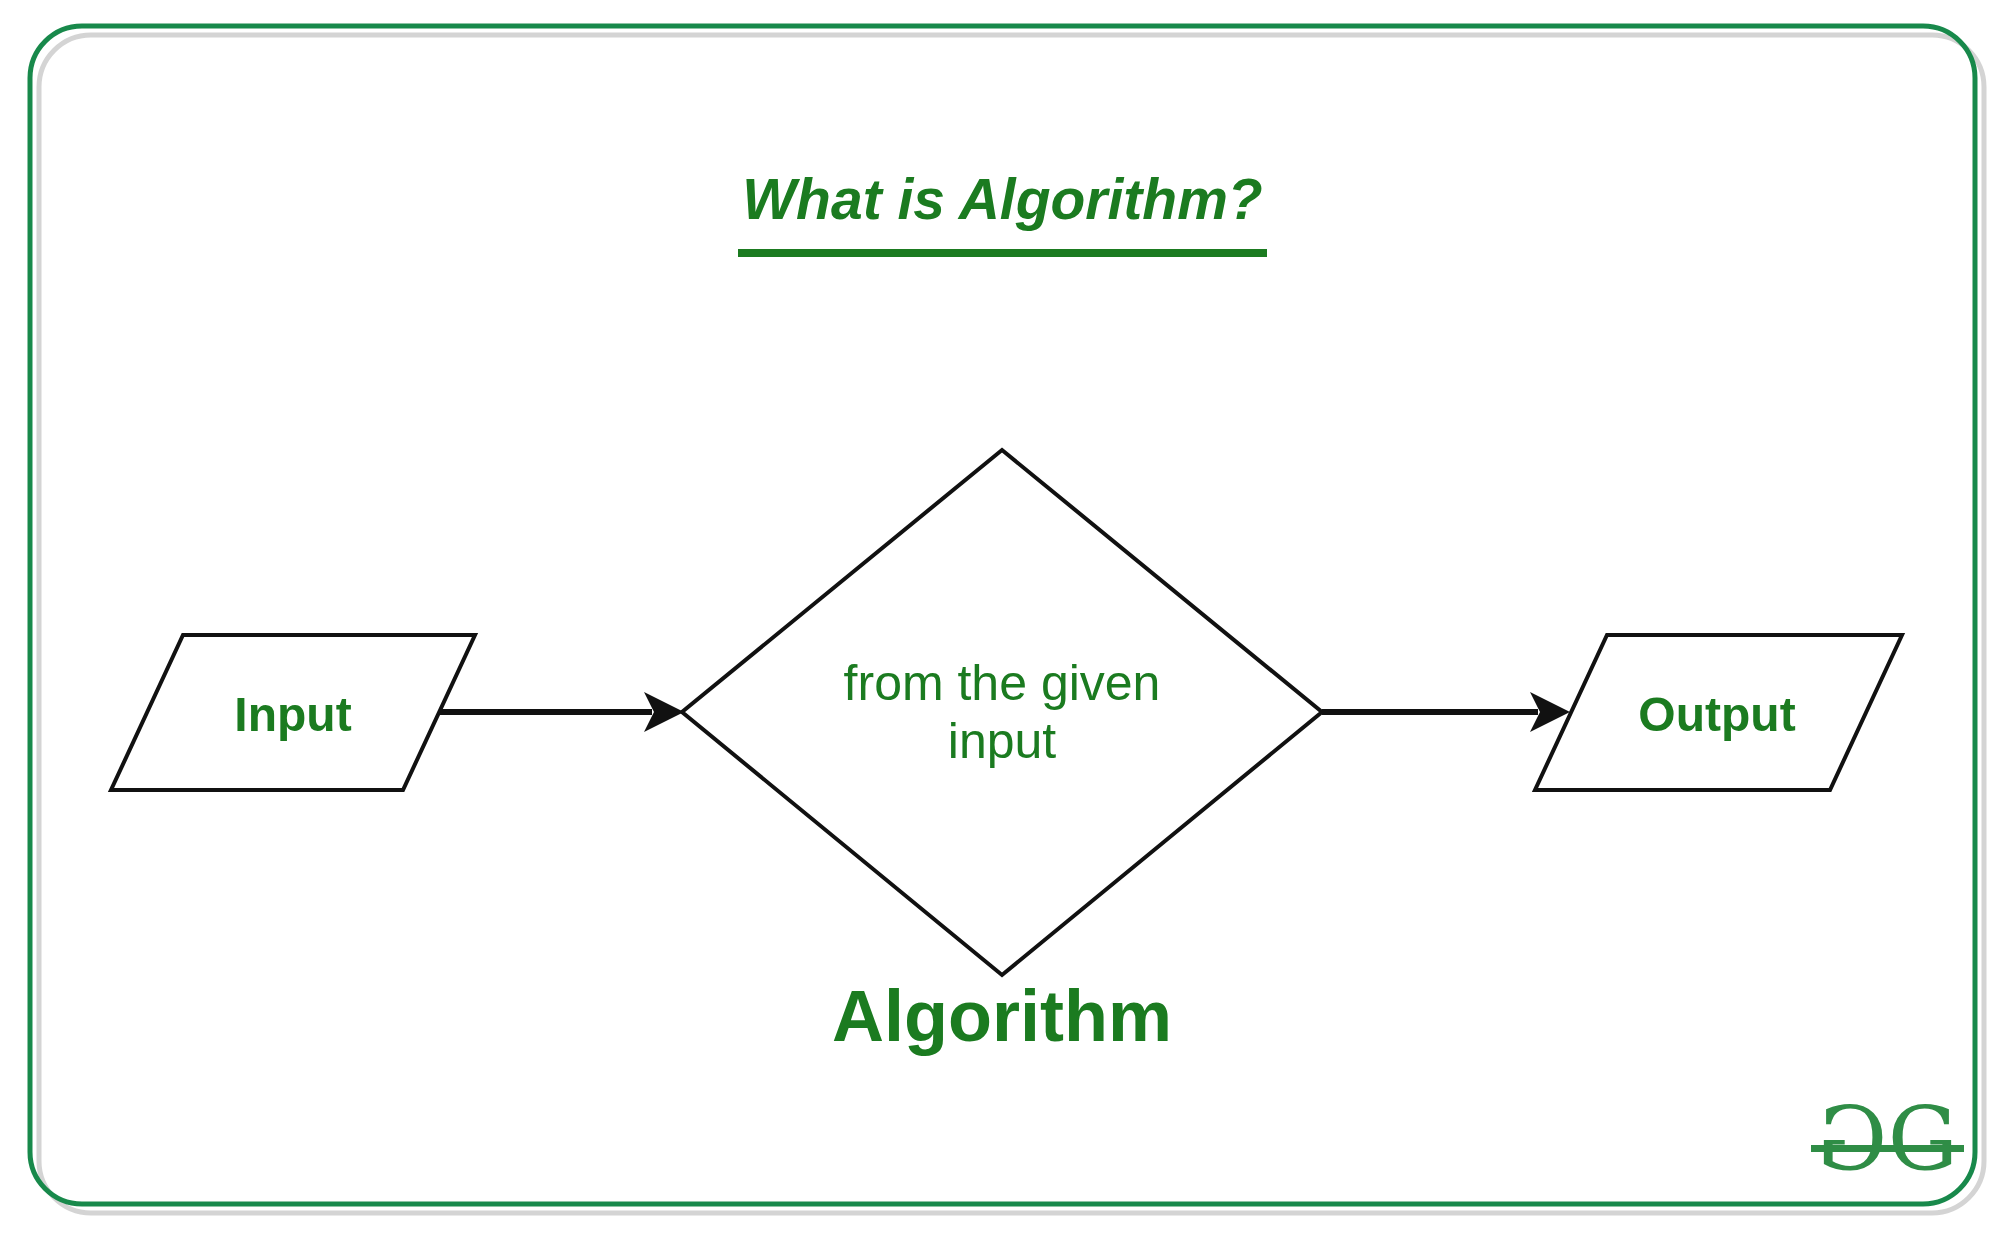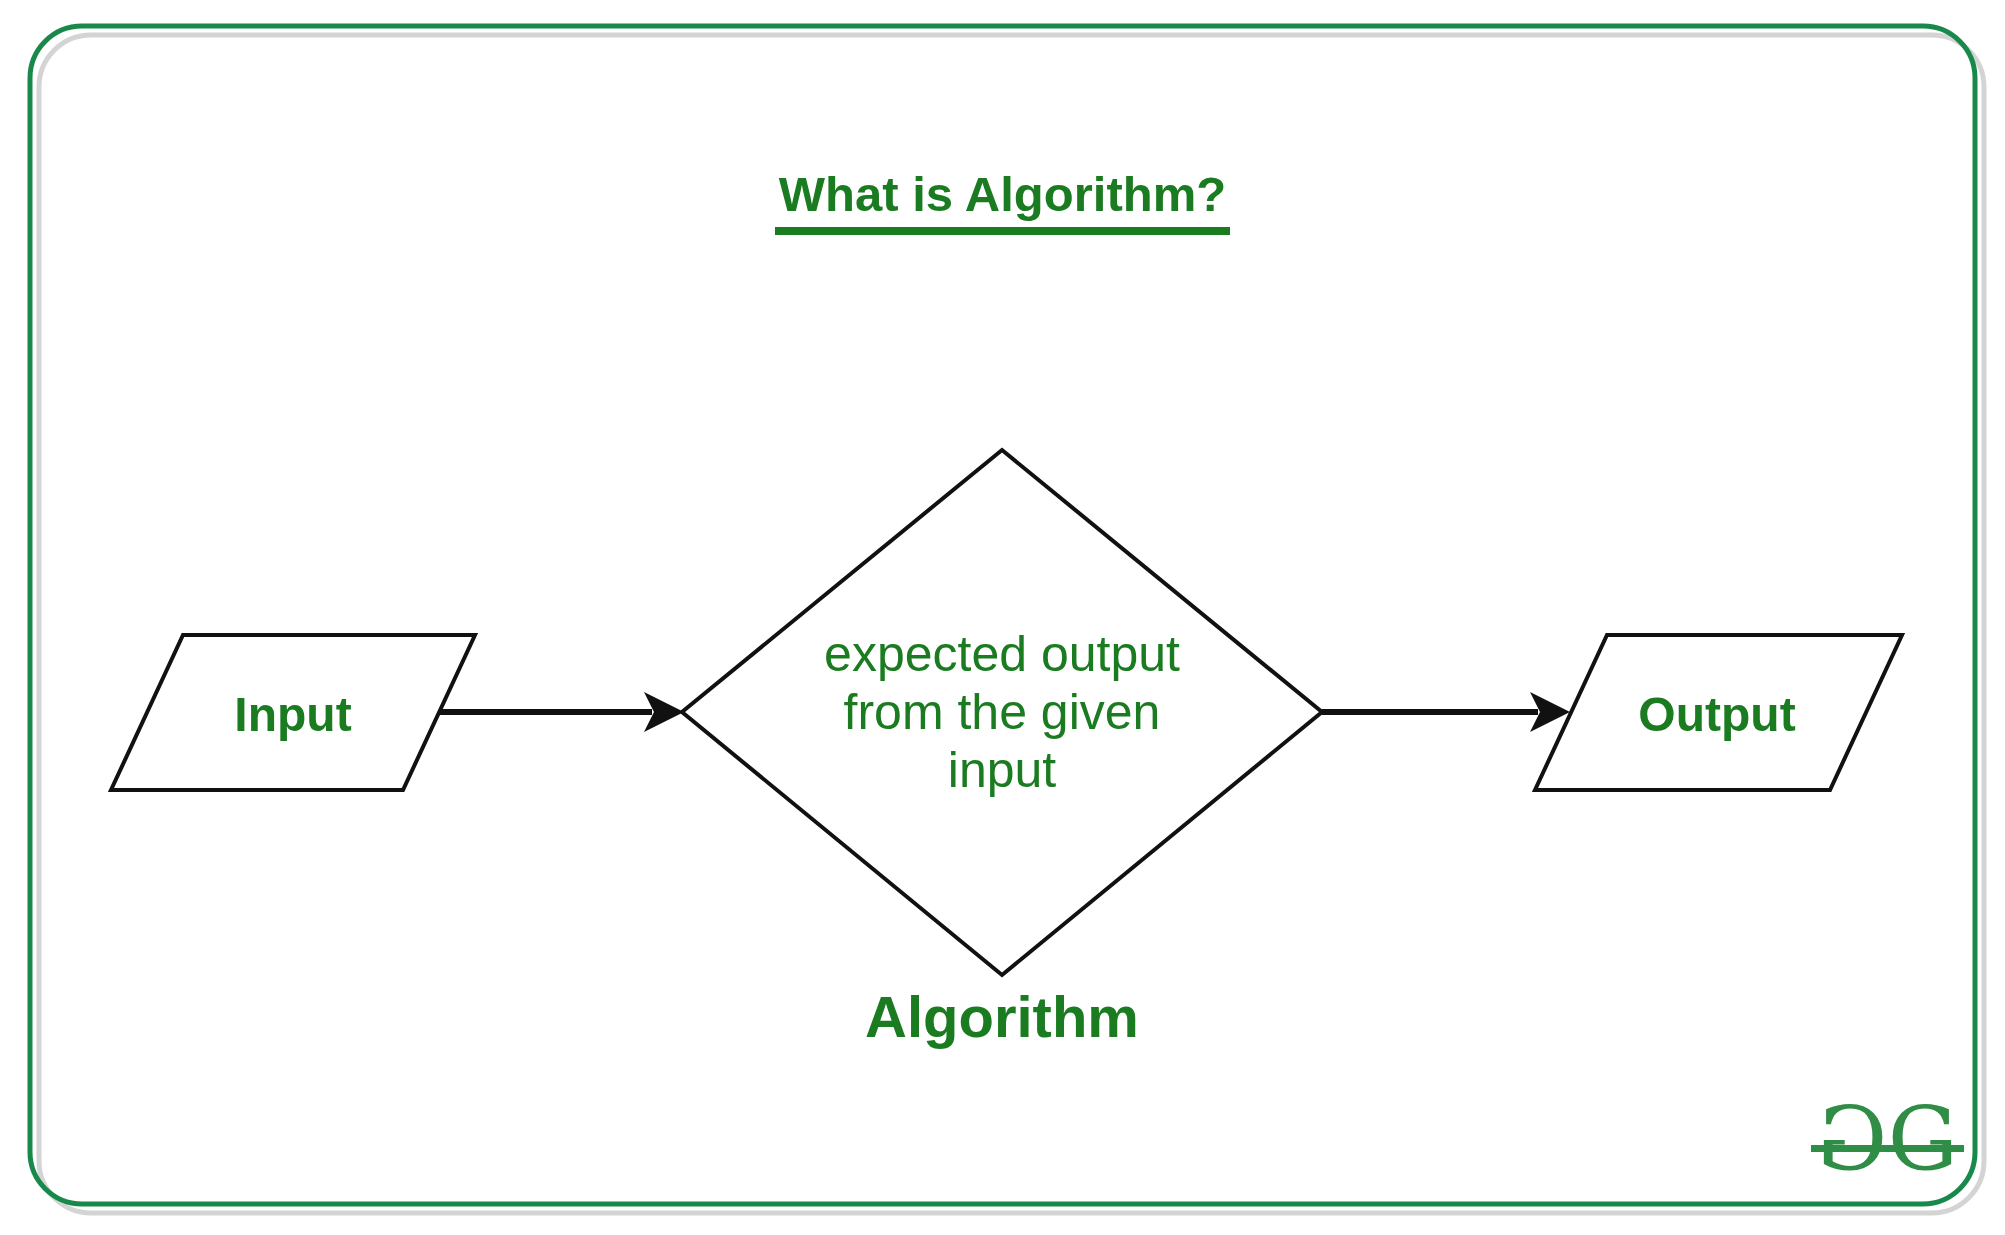--- a/index.html
+++ b/index.html
@@ -20,24 +20,25 @@
   .shape { fill: #ffffff; stroke: var(--stroke-black); stroke-width: 4; }
   .arrow-line { stroke: var(--stroke-black); stroke-width: 6; }
   .arrow-head { fill: var(--stroke-black); stroke: none; }
 
   .title-wrap {
     position: absolute; left: 0; top: 168px; width: 100%;
     text-align: center;
   }
   .title {
     display: inline-block;
-    font-size: 49px; font-weight: bold; color: var(--text-green);
+    font-size: 57px; font-weight: bold; color: var(--text-green);
     border-bottom: 8px solid currentColor;
-    padding: 0 4px 5px 4px;
+    padding: 0 4px 18px 4px;
     line-height: 1.1;
+    font-style: italic;
   }
 
   .node-label {
     position: absolute; transform: translate(-50%, -50%);
     font-size: 48px; font-weight: bold; color: var(--text-green);
     white-space: nowrap;
   }
   .input-label  { left: 293px;  top: 714px; }
   .output-label { left: 1717px; top: 714px; }
 
@@ -47,21 +48,21 @@
     text-align: center;
     font-size: 50px; line-height: 58px;
     color: var(--text-green);
     white-space: nowrap;
   }
   .diamond-text span { display: block; }
 
   .algorithm-label {
     position: absolute; left: 1002px; top: 1016px;
     transform: translate(-50%, -50%);
-    font-size: 58px; font-weight: bold; color: var(--text-green);
+    font-size: 72px; font-weight: bold; color: var(--text-green);
     white-space: nowrap;
   }
 
   .logo {
     position: absolute; right: 50px; bottom: 46px;
     font-family: "DejaVu Serif", serif;
     font-size: 88px; line-height: 1.1; color: var(--logo-green);
     letter-spacing: -3px;
   }
   .logo .g { display: inline-block; }
@@ -95,21 +96,20 @@
 
 <div class="title-wrap">
   <span class="title">What is Algorithm?</span>
 </div>
 
 <div class="node-label input-label">Input</div>
 
 <div class="node-label output-label">Output</div>
 
 <div class="diamond-text">
-  <span>expected output</span>
   <span>from the given</span>
   <span>input</span>
 </div>
 
 <div class="algorithm-label">Algorithm</div>
 
 <div class="logo">
   <span class="g flip">G</span><span class="g">G</span>
   <div class="logo-bar"></div>
 </div>

